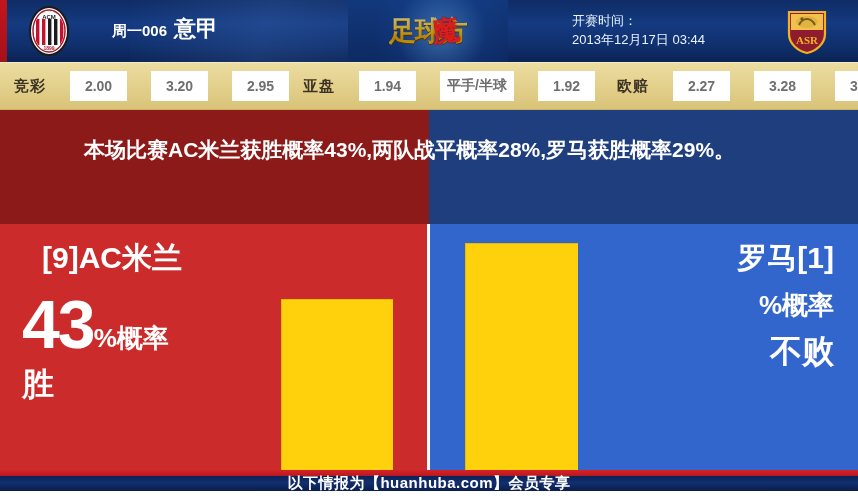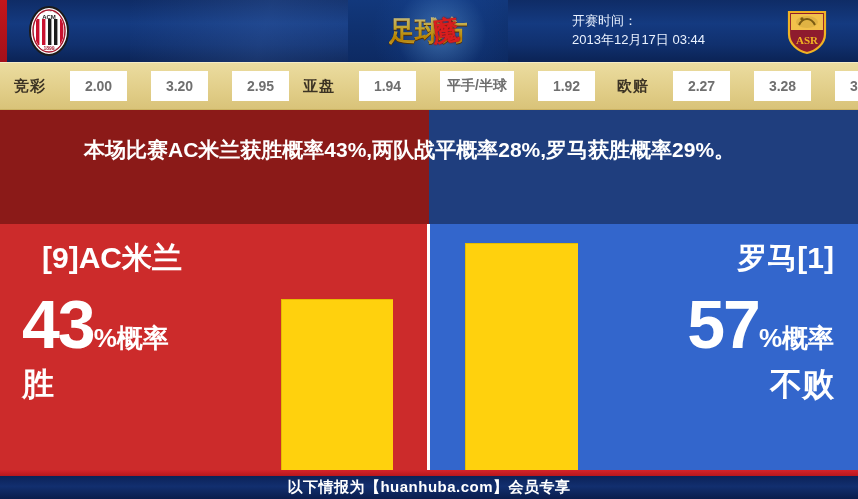--- a/index.html
+++ b/index.html
@@ -166,21 +166,21 @@
   
   .footer {
     position:absolute; left:0; top:470px; width:858px; height:29px;
     overflow:hidden;
   }
   .footer-red {
     position:absolute; left:0; top:0; width:858px; height:6px;
     background:linear-gradient(180deg,#d4242a,#b8171d);
   }
   .footer-navy {
-    position:absolute; left:0; top:6px; width:858px; height:23px;
+    position:absolute; left:0; top:6px; width:858px; height:15px;
     background:linear-gradient(180deg,#0c2258 0%,#122f6f 45%,#0a1d4c 100%);
     display:flex; align-items:center; justify-content:center;
   }
   .footer-text {
     color:#ffffff; font-size:15px; font-weight:bold; letter-spacing:0.5px;
     white-space:nowrap;
   }
 </style>
 </head>
 <body>
@@ -207,20 +207,24 @@
           <rect x="31" y="6" width="3.4" height="40" fill="#1b1b1b"></rect>
           <rect x="37" y="6" width="3.4" height="40" fill="#c8102e"></rect>
           <rect x="11" y="6" width="30" height="8" fill="#ffffff"></rect>
           <rect x="11" y="40" width="30" height="7" fill="#ffffff"></rect>
         </g>
         <text x="26" y="14" font-size="6" font-weight="bold" fill="#1b1b1b" text-anchor="middle" font-family="Liberation Sans, sans-serif">ACM</text>
         <text x="26" y="45" font-size="5" font-weight="bold" fill="#a6192e" text-anchor="middle" font-family="Liberation Sans, sans-serif">1899</text>
       </svg>
     </div>
 
+    <div class="match-label">
+      <span class="match-round">周一006</span>
+      <span class="match-league">意甲</span>
+    </div>
 
     <div class="logo-box">
       <span class="logo-text">足球方</span>
       <span class="logo-mo">魔</span>
     </div>
 
     <div class="kickoff">
       <div>开赛时间：</div>
       <div>2013年12月17日 03:44</div>
     </div>
@@ -276,21 +280,20 @@
       <div class="prob-row">
         <span class="prob-num">43</span>
         <span class="prob-suffix">%概率</span>
       </div>
       <div class="outcome">胜</div>
     </div>
 
     <div class="team-block-right">
       <div class="team-name">罗马[1]</div>
       <div class="prob-row">
-        <span class="prob-num">57</span>
         <span class="prob-suffix">%概率</span>
       </div>
       <div class="outcome">不败</div>
     </div>
   </div>
 
   <div class="bar bar-left" style="height: 171px; top: 299px;"></div>
   <div class="bar bar-right" style="height: 227px; top: 243px;"></div>
 
   <div class="footer">

